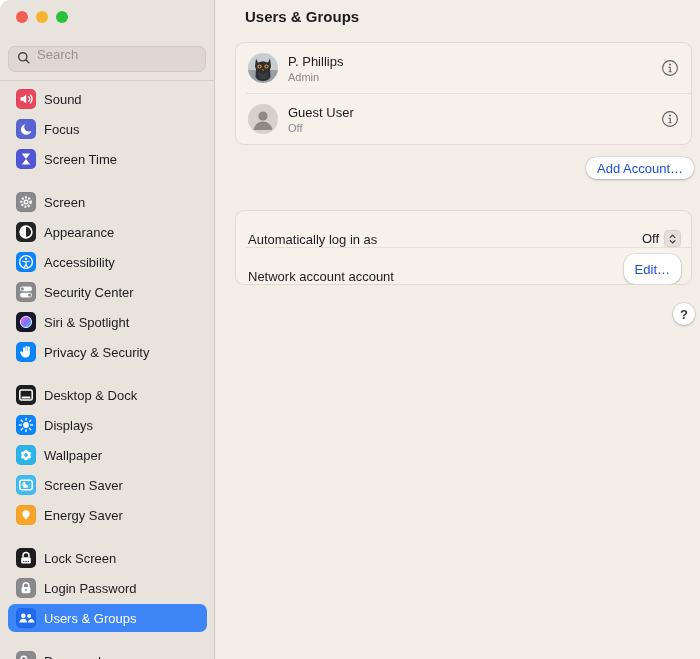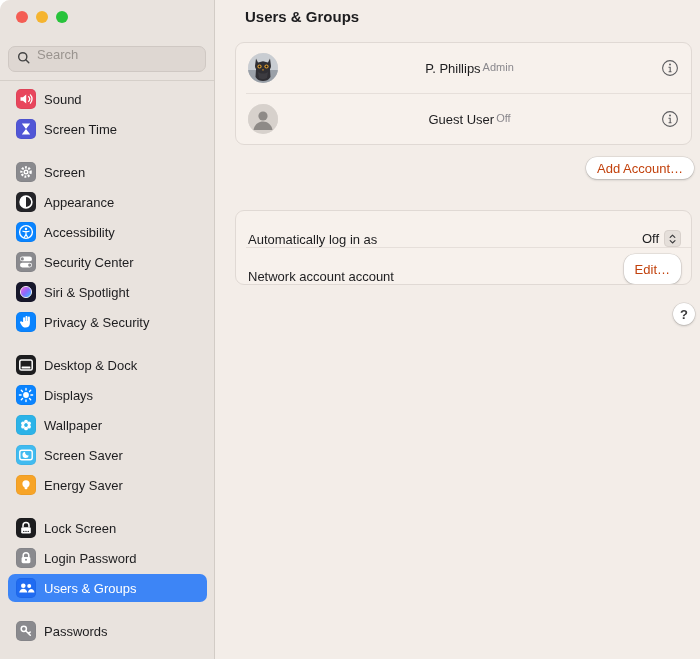--- a/index.html
+++ b/index.html
@@ -34,27 +34,27 @@
   .main{position:relative;flex:1;height:659px;background:#f3ede8;}
   .page-title{position:absolute;left:30px;top:8px;font-size:15px;font-weight:bold;color:#1d1d1f;}
   .card{position:absolute;left:20px;width:457px;background:#f7f1ec;border:1px solid #e0d9d4;
         border-radius:9px;box-sizing:border-box;overflow:hidden;}
   .card-users{top:42px;}
   .user-row{display:flex;align-items:center;height:50px;padding:0 12px;gap:10px;}
   .row-divider{height:1px;background:#e6dfda;margin:0 0 0 10px;}
   .avatar{width:30px;height:30px;border-radius:50%;overflow:hidden;flex:none;
           box-shadow:inset 0 0 0 .5px rgba(0,0,0,.1);}
   .avatar svg{display:block;}
-  .user-texts{flex:1;display:flex;flex-direction:row;justify-content:center;gap:2px;}
+  .user-texts{flex:1;display:flex;flex-direction:column;justify-content:center;gap:2px;}
   .user-name{font-size:13px;color:#1d1d1f;}
   .user-detail{font-size:11px;color:#8a888d;}
   .info-button{width:18px;height:18px;border:none;background:transparent;padding:0;cursor:default;}
   .info-button svg{display:block;}
   .push-button{position:absolute;background:#fff;border:none;border-radius:11px;font-size:13px;
-      color:#c2410c;font-family:"Liberation Sans",sans-serif;padding:3px 11px;height:22px;
+      color:#1d4ed8;font-family:"Liberation Sans",sans-serif;padding:3px 11px;height:22px;
       box-shadow:0 0 0 .5px rgba(0,0,0,.12),0 1px 2.5px rgba(0,0,0,.2);cursor:default;}
   .add-account-button{top:157px;right:6px;}
   .card-settings{top:210px;}
   .setting-row{display:flex;align-items:flex-end;height:36px;padding:0 10px 0 12px;}
   .setting-label{flex:1;font-size:13px;color:#1d1d1f;}
   .popup-control{display:flex;align-items:center;gap:5px;cursor:default;}
   .popup-value{font-size:13px;color:#1d1d1f;}
   .stepper{width:17px;height:17px;border-radius:4px;background:#e5dfda;border:1px solid #d8d1cc;
            display:flex;align-items:center;justify-content:center;box-sizing:border-box;}
   .edit-button{position:static;height:30px;}
@@ -89,20 +89,29 @@
     <nav class="nav">
         <div class="nav-group">
           <div class="nav-item">
             <span class="app-icon" style="background: rgb(232, 70, 92);">
               <svg viewBox="0 0 20 20" width="20" height="20">
                 <path d="M4.5 8.2v3.6h2.4l3.3 2.7V5.5L6.9 8.2z" fill="#fff"></path>
                 <path d="M12.6 7.6a3.4 3.4 0 010 4.8M14.4 5.9a6 6 0 010 8.2" stroke="#fff" stroke-width="1.3" fill="none" stroke-linecap="round"></path>
               </svg>
             </span>
             <span class="nav-label">Sound</span>
+          </div>
+          <div class="nav-item">
+            <span class="app-icon" style="background: rgb(88, 100, 214);">
+              <svg viewBox="0 0 20 20" width="20" height="20">
+                <circle cx="10.2" cy="10.4" r="5.3" fill="#fff"></circle>
+                <circle cx="13" cy="7.8" r="4.8" fill="#5864d6"></circle>
+              </svg>
+            </span>
+            <span class="nav-label">Focus</span>
           </div>
           <div class="nav-item">
             <span class="app-icon" style="background: rgb(81, 86, 214);">
               <svg viewBox="0 0 20 20" width="20" height="20">
                 <path d="M5.8 4.5h8.4L10 10zM10 10l4.2 5.5H5.8z" fill="#fff"></path>
               </svg>
             </span>
             <span class="nav-label">Screen Time</span>
           </div>
         </div>

